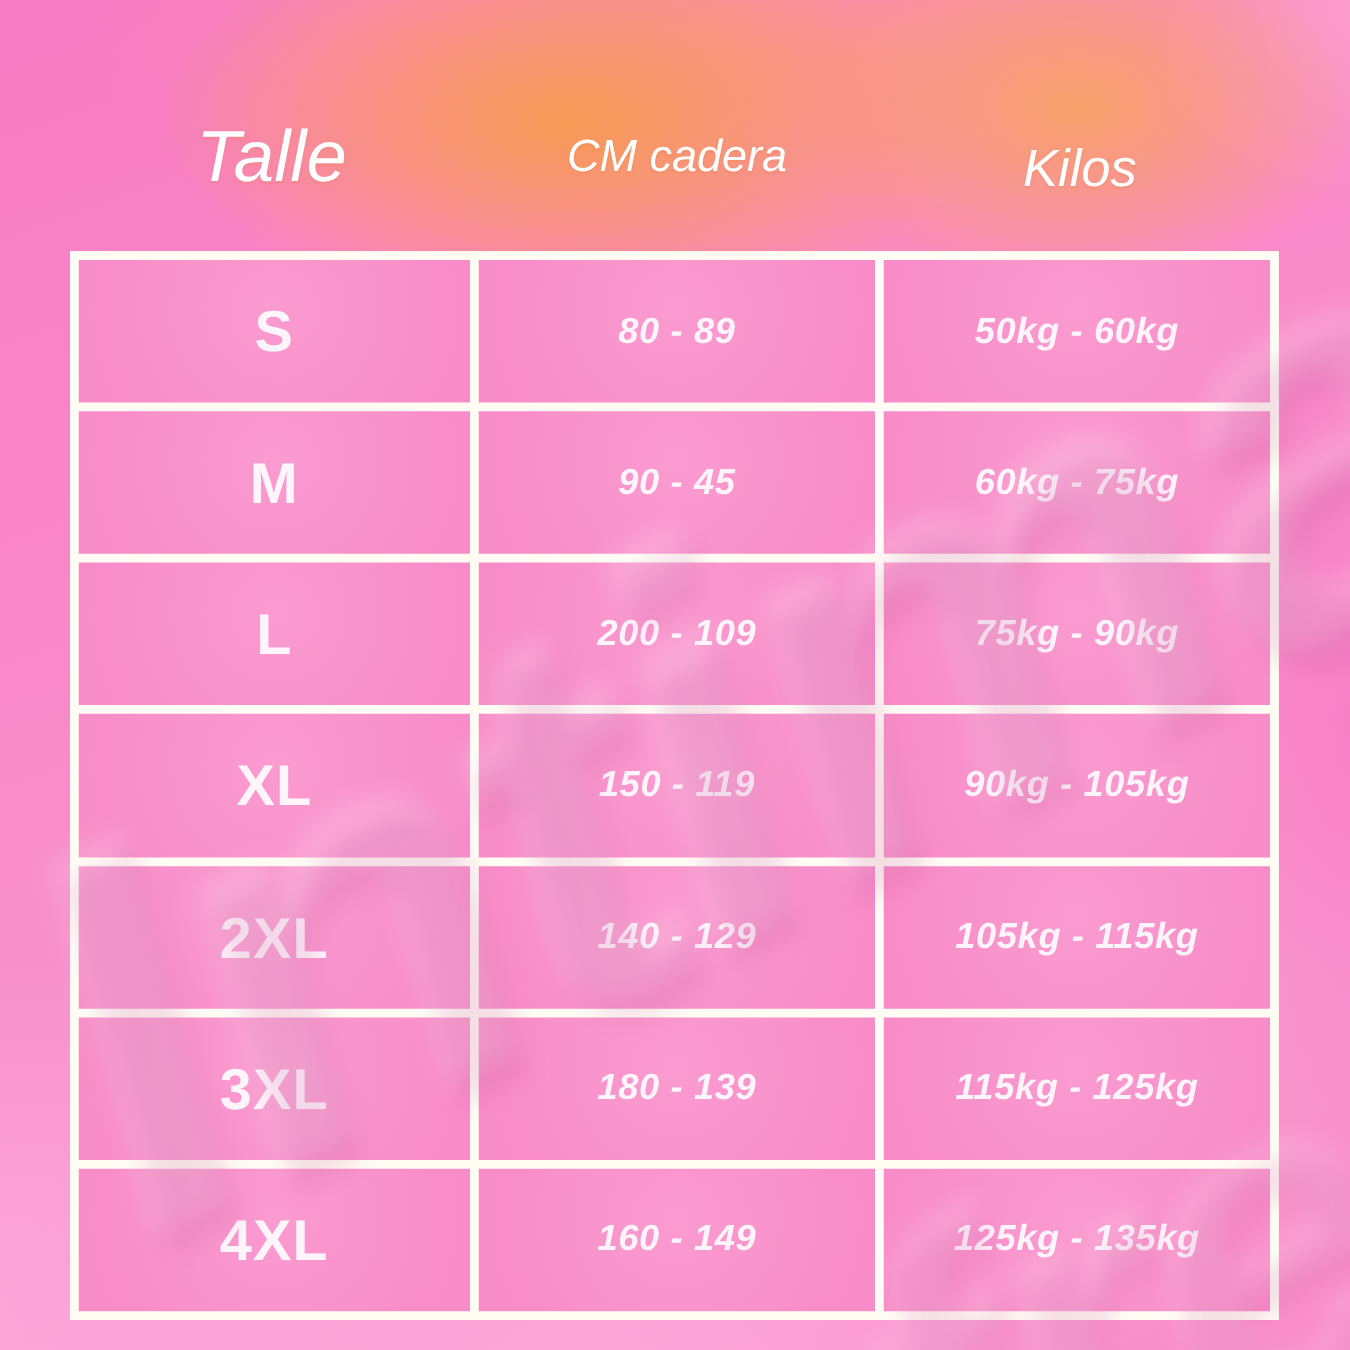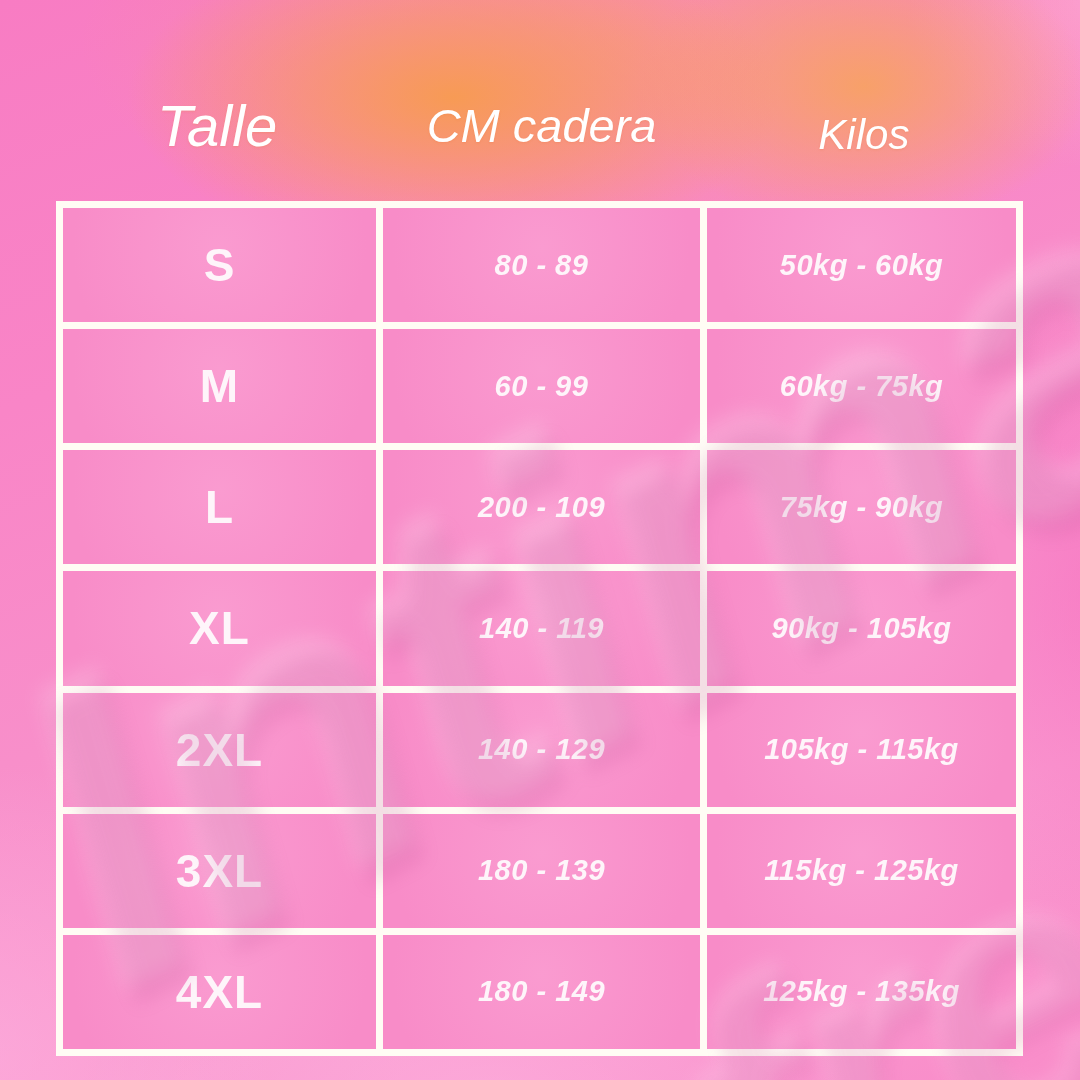--- a/index.html
+++ b/index.html
@@ -36,21 +36,21 @@
 
   
   .header{
     position:absolute;left:56px;top:0;width:967px;height:240px;z-index:2;
     display:grid;grid-template-columns:313fr 317fr 309fr;align-items:center;
     padding-top:10px;box-sizing:border-box;
   }
   .hcell{text-align:center;color:#ffffff;font-style:italic;font-weight:400;
          text-shadow:0 1px 2px rgba(235,120,60,0.25);}
   .h-talle{font-size:58px;}
-  .h-cm   {font-size:47px;}
+  .h-cm   {font-size:36px;}
   .h-kilos{font-size:42px;margin-top:19px;}
 
   
   .table{
     position:absolute;left:56px;top:201px;width:967px;height:855px;z-index:2;
     box-sizing:border-box;border:7px solid #fffcf4;background:#fffcf4;
     display:grid;grid-template-columns:313fr 317fr 309fr;grid-auto-rows:1fr;gap:7px;
   }
   .trow{display:contents;}
   .cell{
@@ -76,51 +76,51 @@
 
   <div class="table">
   <div class="trow">
     <div class="cell cell-size">S</div>
     <div class="cell cell-cm">80 - 89</div>
     <div class="cell cell-kg">50kg - 60kg</div>
   </div>
 
   <div class="trow">
     <div class="cell cell-size">M</div>
-    <div class="cell cell-cm">60 - 99</div>
+    <div class="cell cell-cm">90 - 45</div>
     <div class="cell cell-kg">60kg - 75kg</div>
   </div>
 
   <div class="trow">
     <div class="cell cell-size">L</div>
     <div class="cell cell-cm">200 - 109</div>
     <div class="cell cell-kg">75kg - 90kg</div>
   </div>
 
   <div class="trow">
     <div class="cell cell-size">XL</div>
-    <div class="cell cell-cm">140 - 119</div>
+    <div class="cell cell-cm">150 - 119</div>
     <div class="cell cell-kg">90kg - 105kg</div>
   </div>
 
   <div class="trow">
     <div class="cell cell-size">2XL</div>
     <div class="cell cell-cm">140 - 129</div>
     <div class="cell cell-kg">105kg - 115kg</div>
   </div>
 
   <div class="trow">
     <div class="cell cell-size">3XL</div>
     <div class="cell cell-cm">180 - 139</div>
     <div class="cell cell-kg">115kg - 125kg</div>
   </div>
 
   <div class="trow">
     <div class="cell cell-size">4XL</div>
-    <div class="cell cell-cm">180 - 149</div>
+    <div class="cell cell-cm">160 - 149</div>
     <div class="cell cell-kg">125kg - 135kg</div>
   </div>
 </div>
 
   <div class="watermark">
     <div class="wm wm-light">Intima</div>
     <div class="wm wm-dark">Intima</div>
     <div class="wm wm2-light">free</div>
     <div class="wm wm2-dark">free</div>
   </div>

